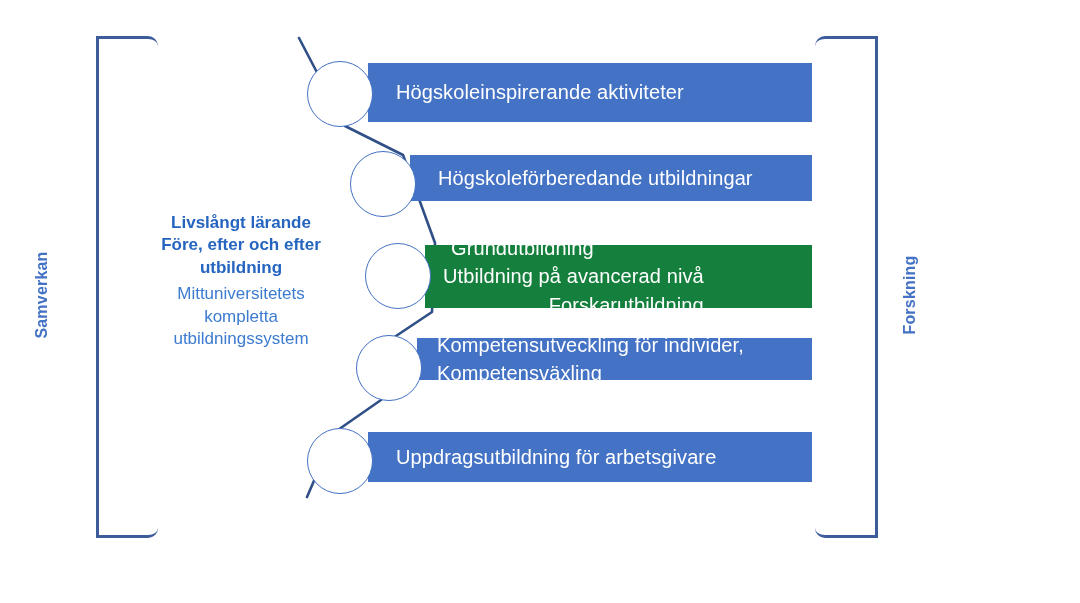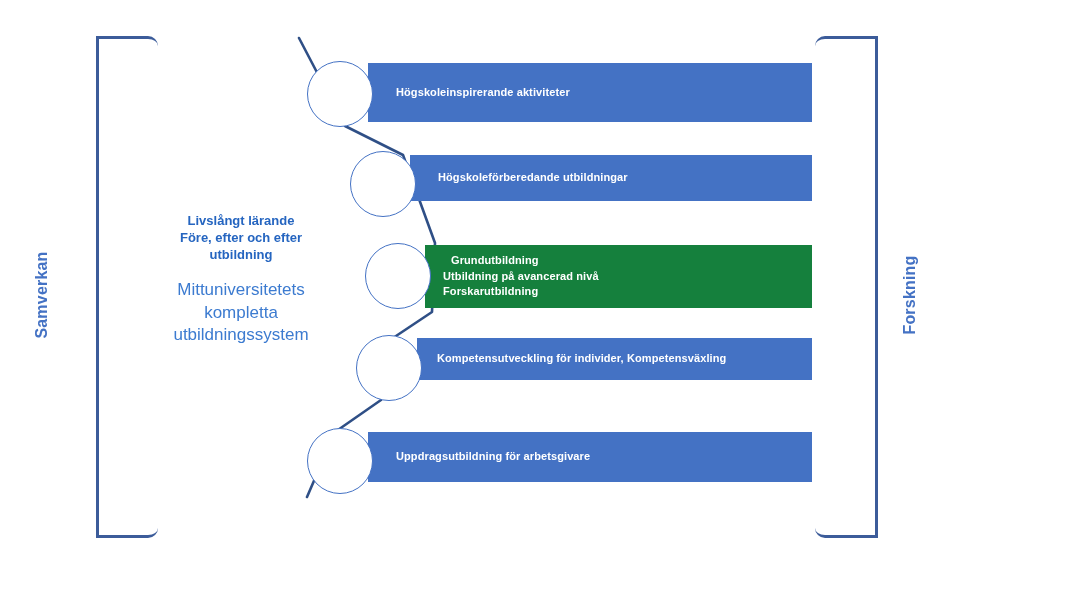--- a/index.html
+++ b/index.html
@@ -79,26 +79,26 @@
   .caption {
     position: absolute;
     left: 152px;
     top: 212px;
     width: 178px;
     text-align: center;
     color: #2E6BC6;
   }
   .caption-strong {
     font-weight: bold;
-    font-size: 13px;
+    font-size: 17px;
     line-height: 1.32;
     color: #2565C0;
   }
   .caption-normal {
-    margin-top: 16px;
+    margin-top: 4px;
     font-weight: normal;
     font-size: 17px;
     line-height: 1.32;
     color: #3C7BD0;
   }
 
   
   .connector {
     position: absolute;
     left: 0;
@@ -108,22 +108,22 @@
     pointer-events: none;
   }
 
   
   .bar {
     position: absolute;
     box-sizing: border-box;
     display: flex;
     align-items: center;
     color: #ffffff;
-    font-weight: bold;
-    font-size: 11px;
+    font-weight: normal;
+    font-size: 20px;
     letter-spacing: .1px;
     padding-left: 28px;
   }
   .bar-blue  { background: #4472C4; }
   .bar-green { background: #15803d; }
   .bar-lines {
     display: block;
     line-height: 1.42;
     padding-left: 0px;
   }
@@ -174,21 +174,21 @@
 
   <div class="bar bar-blue" style="left:410px; top:155px; width:402px; height:46px;">
     <span class="bar-lines">Högskoleförberedande utbildningar</span>
   </div>
   <div class="node" style="left:350px; top:151px;"></div>
 
   <div class="bar bar-green" style="left:425px; top:245px; width:387px; height:63px; padding-left:18px;">
     <span class="bar-lines">
       <span style="display:block; padding-left:8px;">Grundutbildning</span>
       <span style="display:block;">Utbildning på avancerad nivå</span>
-      <span style="display:block;">Forskarutbildning</span>
+      <span style="display:block;text-align:right;">Forskarutbildning</span>
     </span>
   </div>
   <div class="node" style="left:365px; top:243px;"></div>
 
   <div class="bar bar-blue" style="left:417px; top:338px; width:395px; height:42px; padding-left:20px;">
     <span class="bar-lines">Kompetensutveckling för individer, Kompetensväxling</span>
   </div>
   <div class="node" style="left:356px; top:335px;"></div>
 
   <div class="bar bar-blue" style="left:368px; top:432px; width:444px; height:50px;">

